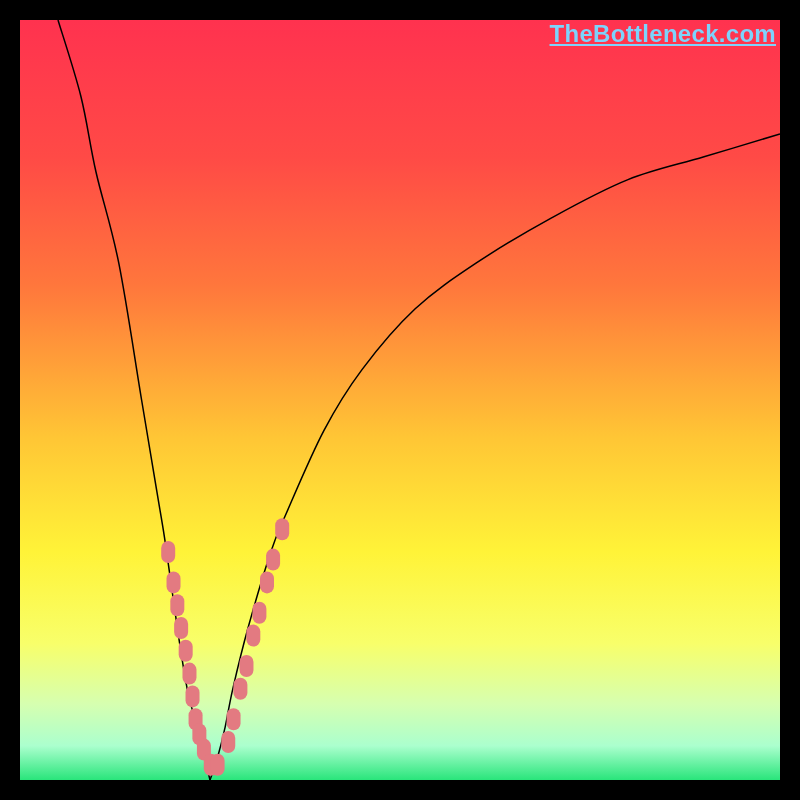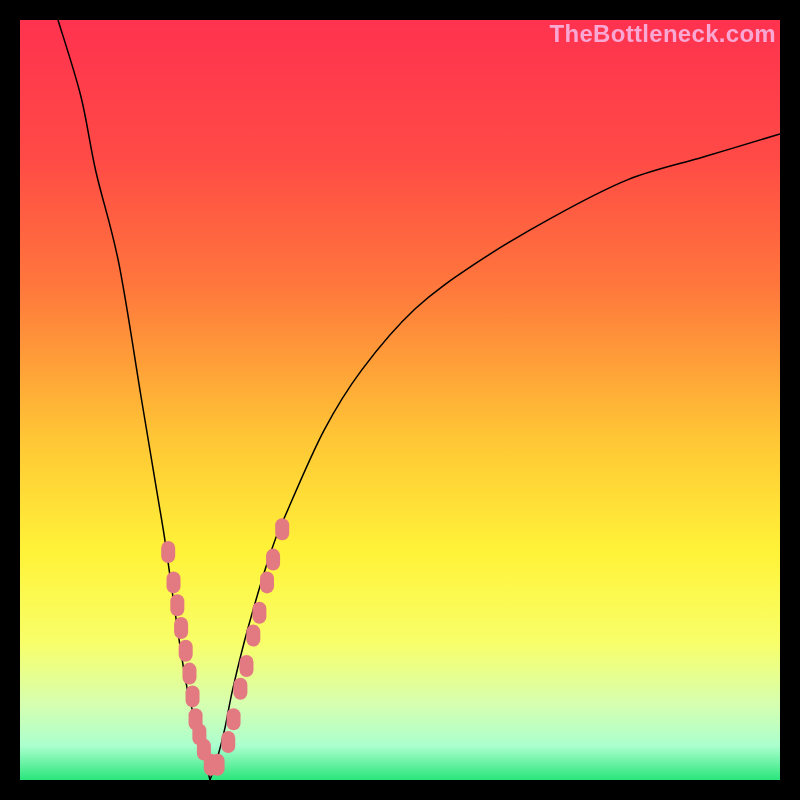--- a/index.html
+++ b/index.html
@@ -24,22 +24,23 @@
     width: 100%;
     height: 100%;
   }
   .watermark {
     position: absolute;
     top: 0;
     right: 4px;
     font-family: Arial, Helvetica, sans-serif;
     font-size: 24px;
     font-weight: 600;
-    color: #f9a8d4;
+    color: #7dd3fc;
     letter-spacing: 0.3px;
+    text-decoration: underline;
   }
   svg.plot {
     position: absolute;
     left: 0; top: 0;
     width: 100%;
     height: 100%;
   }
   .curve {
     fill: none;
     stroke: #000;

